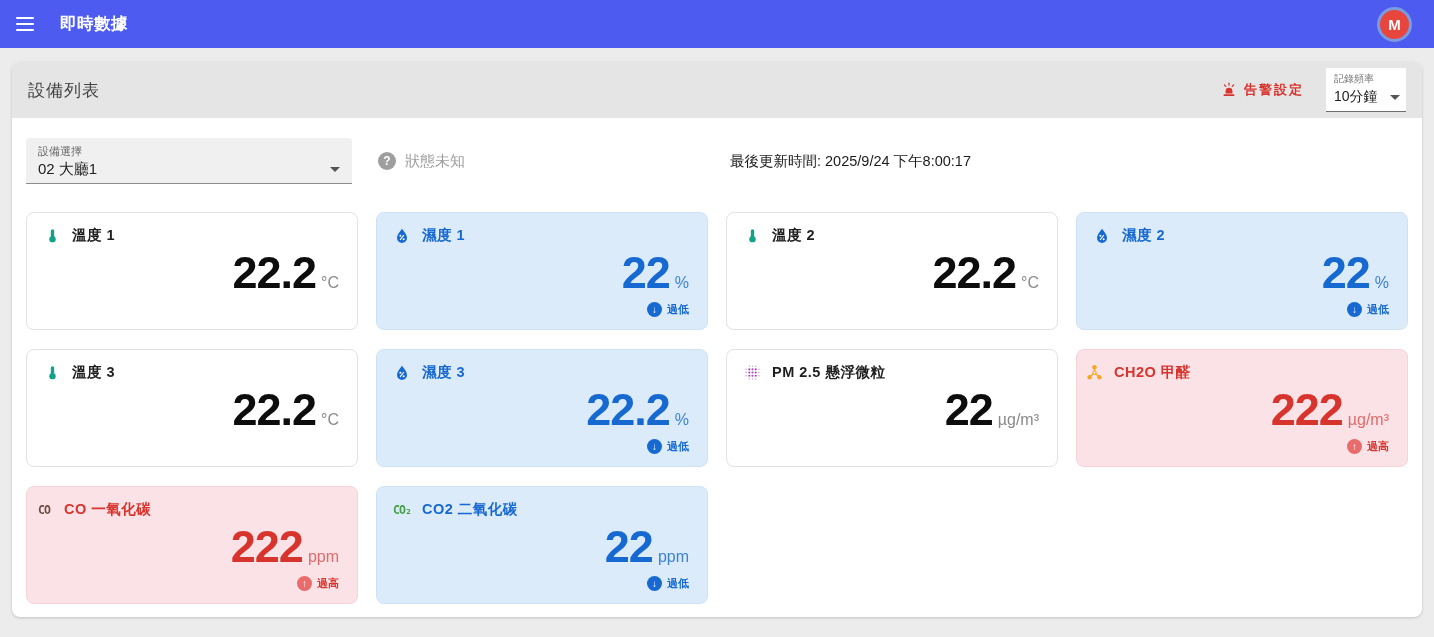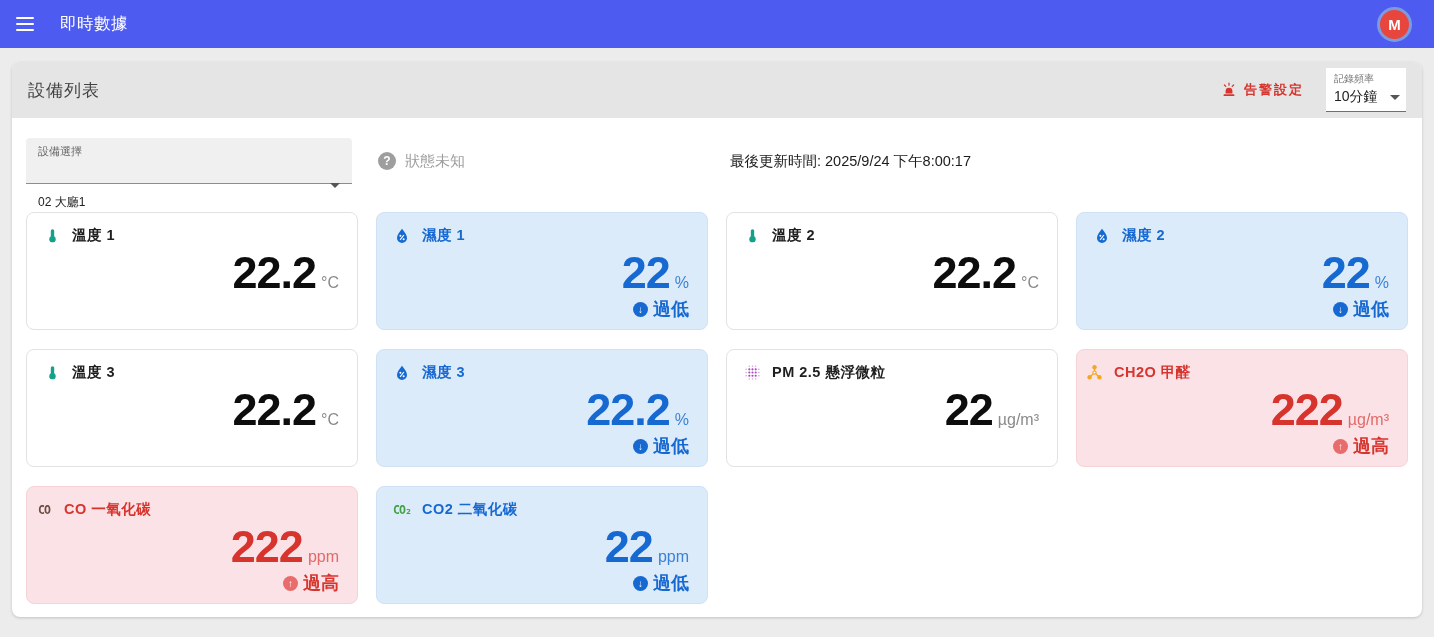--- a/index.html
+++ b/index.html
@@ -9,21 +9,21 @@
     background:var(--page-bg,#ececec);
     color:#212121;
   }
   
   .appbar {
     height:48px; background:var(--header-blue,#4d5bf0);
     display:flex; align-items:center; padding:0 8px;
   }
   .hamburger { width:34px; height:34px; display:flex; flex-direction:column; justify-content:center; gap:4px; padding:0 8px; cursor:pointer; }
   .hamburger i { display:block; height:2px; background:#fff; border-radius:1px; }
-  .appbar-title { color:#fff; font-size:16.5px; font-weight:normal; margin-left:18px; letter-spacing:0.5px; }
+  .appbar-title { color:#fff; font-size:16.5px; font-weight:bold; margin-left:18px; letter-spacing:0.5px; }
   .appbar-spacer { flex:1; }
   .avatar {
     width:35px; height:35px; border-radius:50%;
     background:var(--avatar-red,#e8453c);
     border:3px solid #7b9ae0;
     color:#fff; font-size:15px; font-weight:bold;
     display:flex; align-items:center; justify-content:center;
     margin-right:14px; cursor:pointer;
   }
   
@@ -57,21 +57,21 @@
   .controls-row {
     display:grid; grid-template-columns:repeat(4,1fr); gap:26px;
     margin:20px 0 28px; align-items:center;
   }
   .device-select {
     background:#f0f0f0; border-radius:4px 4px 0 0;
     border-bottom:1px solid #8d8d8d; padding:6px 12px 7px; height:46px; cursor:pointer;
   }
   .device-select .select-label { font-size:11px; color:#666; }
   .device-select .select-value-row { display:flex; align-items:center; margin-top:1px; }
-  .device-select .select-value { font-size:12px;margin-top:34px; }
+  .device-select .select-value { font-size:15px; }
   .status { display:flex; align-items:center; gap:9px; color:#9e9e9e; font-size:15px; }
   .q-icon {
     width:18px; height:18px; border-radius:50%; background:#9e9e9e;
     color:#fff; font-size:12px; font-weight:bold;
     display:flex; align-items:center; justify-content:center;
   }
   .timestamp { grid-column:3 / span 2; font-size:14.5px; color:#1c1c1c; }
   
   .cards-grid { display:grid; grid-template-columns:repeat(4,1fr); gap:19px 18px; }
   .card {
@@ -93,21 +93,21 @@
   .card.info .card-unit   { color:#3b82d6; }
   .card.danger .card-unit { color:#e26a6a; }
   .card-badge { height:20px; margin-top:4px; display:flex; justify-content:flex-end; align-items:center; gap:5px; visibility:hidden; }
   .card-badge.show { visibility:visible; }
   .badge-circle {
     width:15px; height:15px; border-radius:50%; color:#fff; font-size:10px; font-weight:bold;
     display:flex; align-items:center; justify-content:center;
   }
   .badge-circle.down { background:var(--info-blue,#1769d2); }
   .badge-circle.up   { background:#e96b6b; }
-  .badge-text { font-size:18px; font-weight:bold; }
+  .badge-text { font-size:11px; font-weight:bold; }
   .badge-text.down { color:var(--info-blue,#1769d2); }
   .badge-text.up   { color:var(--accent-red,#d32f2f); }
   
   .icon-teal   { color:var(--teal,#12a189); }
   .icon-blue   { color:var(--info-blue,#1769d2); }
   .icon-purple { color:var(--purple,#ab47bc); }
   .icon-orange { color:var(--orange,#f5a623); }
   .chem-text { font-family:"DejaVu Sans Mono","Liberation Mono",monospace; font-weight:bold; font-size:11.5px; letter-spacing:-1px; }
   .chem-text.co  { color:var(--brown,#6d4c41); }
   .chem-text.co2 { color:var(--green,#43a047); }

